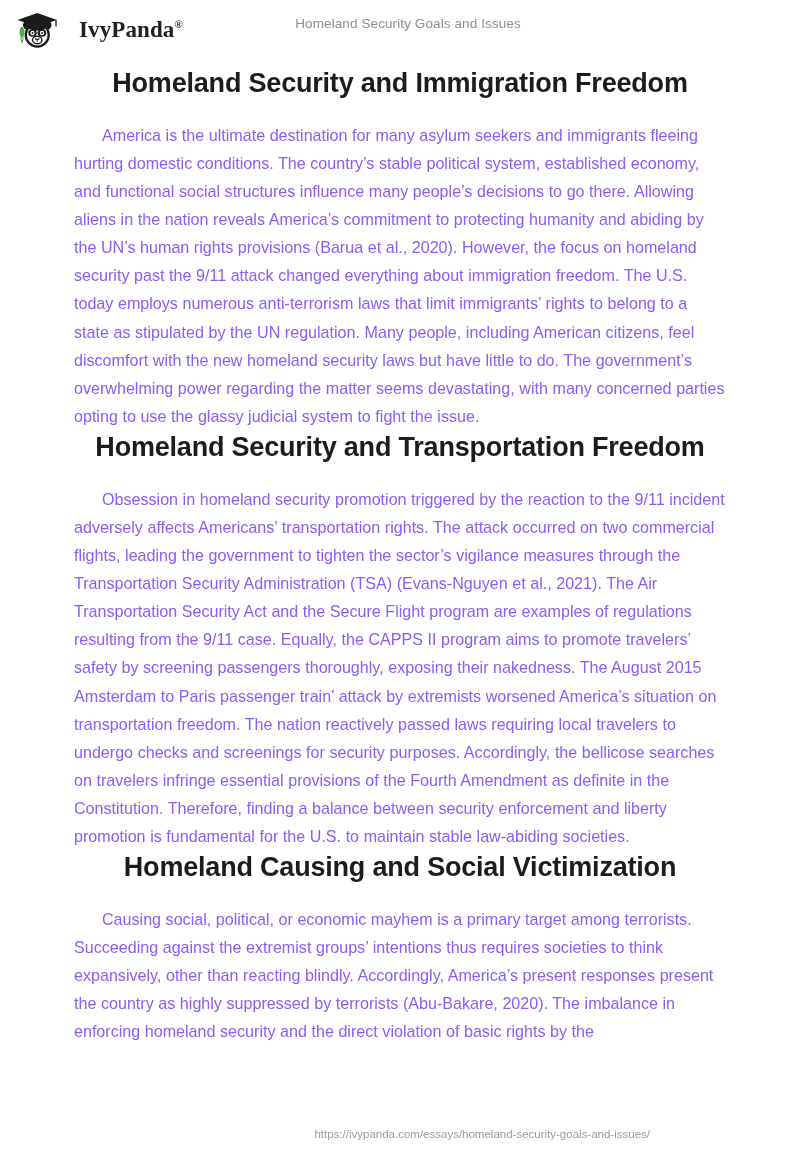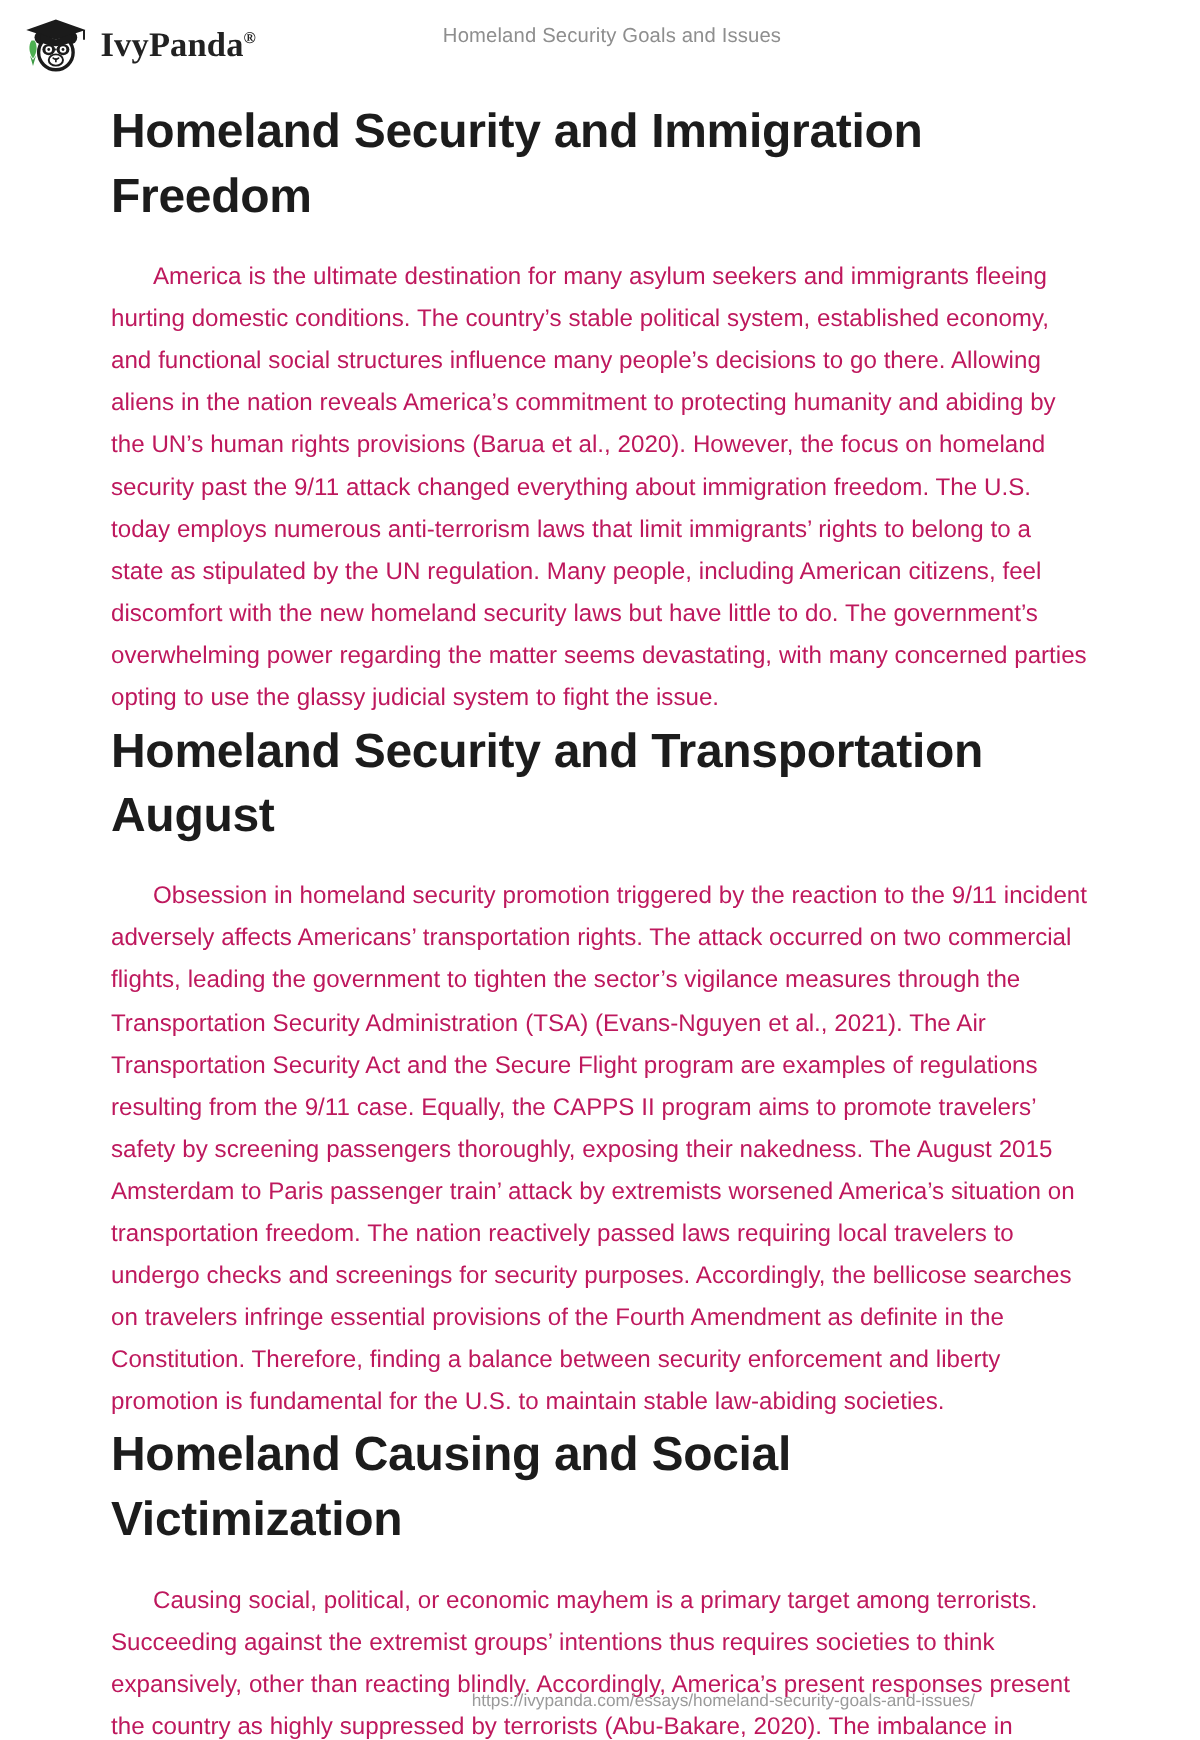--- a/index.html
+++ b/index.html
@@ -25,21 +25,21 @@
     height: 56px;
     display: flex;
     align-items: center;
   }
   .brand {
     position: absolute;
     left: 14px;
     top: 10px;
     display: flex;
     align-items: center;
-    gap: 7px;
+    gap: 19px;
     text-decoration: none;
   }
   .brand-logo {
     width: 46px;
     height: 40px;
     display: block;
     flex: none;
   }
   .brand-text {
     font-family: "Liberation Serif", serif;
@@ -70,36 +70,37 @@
 
   
   .doc {
     position: absolute;
     left: 74px;
     top: 66px;
     width: 652px;
   }
   h1.section-heading {
     font-family: "Liberation Sans", sans-serif;
-    font-size: 32px;
+    font-size: 27px;
     font-weight: 700;
     line-height: 1.33;
     color: #1c1c1c;
     margin: 0 0 0 0;
     letter-spacing: -0.2px;
+    text-align: center;
   }
   .h-gap-1 { margin-top: 8px; }
   .h-gap-2 { margin-top: 40px; }
   .h-gap-3 { margin-top: 40px; }
 
   p.body-par {
     font-family: "Liberation Sans", sans-serif;
     font-size: 16.1px;
     line-height: 28.1px;
-    color: #be185d;
+    color: #8b5cf6;
     margin: 19px 0 0 0;
     text-align: left;
     text-indent: 28px;
     word-spacing: 0.1px;
   }
 
   
   .page-footer {
     position: absolute;
     left: 0;
@@ -156,21 +157,21 @@
   </a>
 
   <div class="doc-title">Homeland Security Goals and Issues</div>
 </div>
 
 <div class="doc">
 
   <h1 class="section-heading h-gap-1">Homeland Security and Immigration Freedom</h1>
   <p class="body-par">America is the ultimate destination for many asylum seekers and immigrants fleeing hurting domestic conditions. The country’s stable political system, established economy, and functional social structures influence many people’s decisions to go there. Allowing aliens in the nation reveals America’s commitment to protecting humanity and abiding by the UN’s human rights provisions (Barua et al., 2020). However, the focus on homeland security past the 9/11 attack changed everything about immigration freedom. The U.S. today employs numerous anti-terrorism laws that limit immigrants’ rights to belong to a state as stipulated by the UN regulation. Many people, including American citizens, feel discomfort with the new homeland security laws but have little to do. The government’s overwhelming power regarding the matter seems devastating, with many concerned parties opting to use the glassy judicial system to fight the issue.</p>
 
-  <h1 class="section-heading h-gap-2">Homeland Security and Transportation August</h1>
+  <h1 class="section-heading h-gap-2">Homeland Security and Transportation Freedom</h1>
   <p class="body-par">Obsession in homeland security promotion triggered by the reaction to the 9/11 incident adversely affects Americans’ transportation rights. The attack occurred on two commercial flights, leading the government to tighten the sector’s vigilance measures through the Transportation Security Administration (TSA) (Evans-Nguyen et al., 2021). The Air Transportation Security Act and the Secure Flight program are examples of regulations resulting from the 9/11 case. Equally, the CAPPS II program aims to promote travelers’ safety by screening passengers thoroughly, exposing their nakedness. The August 2015 Amsterdam to Paris passenger train’ attack by extremists worsened America’s situation on transportation freedom. The nation reactively passed laws requiring local travelers to undergo checks and screenings for security purposes. Accordingly, the bellicose searches on travelers infringe essential provisions of the Fourth Amendment as definite in the Constitution. Therefore, finding a balance between security enforcement and liberty promotion is fundamental for the U.S. to maintain stable law-abiding societies.</p>
 
   <h1 class="section-heading h-gap-3">Homeland Causing and Social Victimization</h1>
   <p class="body-par">Causing social, political, or economic mayhem is a primary target among terrorists. Succeeding against the extremist groups’ intentions thus requires societies to think expansively, other than reacting blindly. Accordingly, America’s present responses present the country as highly suppressed by terrorists (Abu-Bakare, 2020). The imbalance in enforcing homeland security and the direct violation of basic rights by the</p>
 
 </div>
 
 <div class="page-footer">
   <a class="footer-url" href="#">https://ivypanda.com/essays/homeland-security-goals-and-issues/</a>
 </div>

